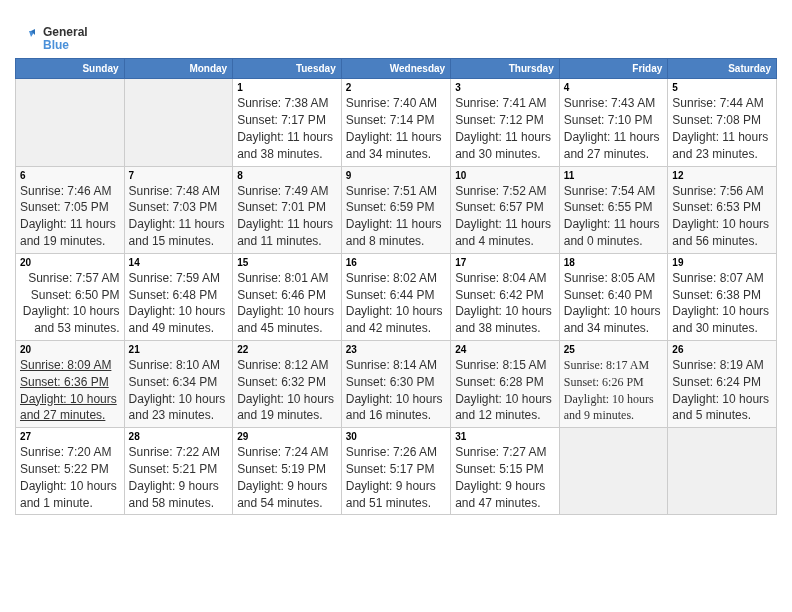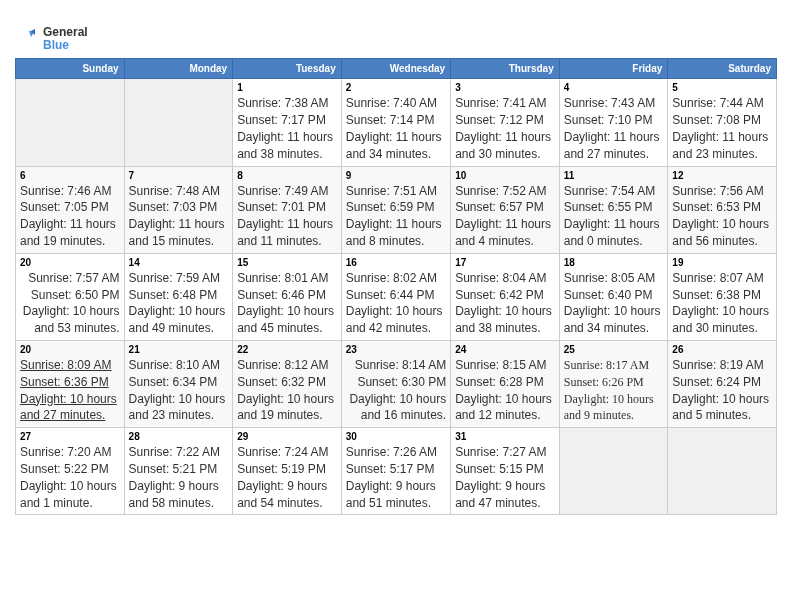--- a/index.html
+++ b/index.html
@@ -251,21 +251,21 @@
 Daylight: 10 hours and 23 minutes.</div>
           </td>
           <td>
             <span class="day-num">22</span>
             <div class="day-info" style="white-space: pre-line;">Sunrise: 8:12 AM
 Sunset: 6:32 PM
 Daylight: 10 hours and 19 minutes.</div>
           </td>
           <td>
             <span class="day-num">23</span>
-            <div class="day-info" style="white-space: pre-line; text-align: right;">Sunrise: 8:14 AM
+            <div class="day-info" style="white-space: pre-line;">Sunrise: 8:14 AM
 Sunset: 6:30 PM
 Daylight: 10 hours and 16 minutes.</div>
           </td>
           <td>
             <span class="day-num">24</span>
             <div class="day-info" style="white-space: pre-line;">Sunrise: 8:15 AM
 Sunset: 6:28 PM
 Daylight: 10 hours and 12 minutes.</div>
           </td>
           <td>

